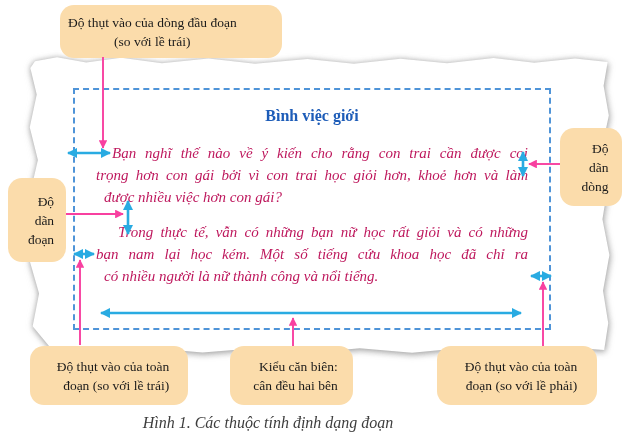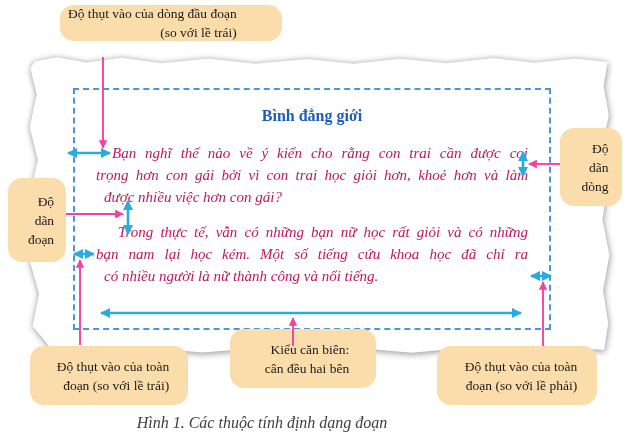--- a/index.html
+++ b/index.html
@@ -24,47 +24,47 @@
   .ln{height:22px;line-height:22px;text-align:justify;text-align-last:justify;white-space:normal;}
   .ln.last{text-align-last:left;margin-left:8px;}
   .p1 .ln.first{padding-left:16px;}
   .p2{margin-top:13px;}
   .p2 .ln.first{padding-left:22px;}
 
   
   .callout{position:absolute;background:#fbdcab;border-radius:14px;color:#1a1a1a;
     font-size:13.5px;line-height:19px;white-space:pre-line;box-sizing:border-box;
     display:flex;align-items:center;justify-content:center;text-align:right;padding-left:8px;}
-  .co-top{left:60px;top:5px;width:222px;height:36px;justify-content:flex-start;
-    text-align:right;}
+  .co-top{left:60px;top:5px;width:222px;height:53px;justify-content:flex-start;
+    text-align:center;}
   .co-left{left:8px;top:178px;width:58px;height:84px;}
   .co-right{left:560px;top:128px;width:62px;height:78px;}
   .co-bl{left:30px;top:346px;width:158px;height:59px;}
-  .co-bm{left:230px;top:329px;width:146px;height:59px;}
+  .co-bm{left:230px;top:346px;width:123px;height:59px;}
   .co-br{left:437px;top:346px;width:160px;height:59px;}
 
-  .caption{position:absolute;left:12px;top:414px;width:500px;text-align:center;
+  .caption{position:absolute;left:18px;top:414px;width:500px;text-align:center;
     font-style:italic;font-size:16px;color:#3d3d3d;}
 
   svg.arrows{position:absolute;left:0;top:0;pointer-events:none;}
   .cy{stroke:#29abe2;stroke-width:2.6px;}
   .pk{stroke:#f840a0;stroke-width:1.9px;}
 </style>
 </head>
 <body>
 
 <div class="stage">
 
   <div class="paper-wrap">
     <div class="paper"></div>
   </div>
 
   <div class="textbox"></div>
 
-  <div class="demo-title">Bình đẳng giới</div>
+  <div class="demo-title">Bình việc giới</div>
 
   <div class="bodytext">
     <div class="para p1">
       <div class="ln first">Bạn nghĩ thế nào về ý kiến cho rằng con trai cần được coi</div>
       <div class="ln">trọng hơn con gái bởi vì con trai học giỏi hơn, khoẻ hơn và làm</div>
       <div class="ln last">được nhiều việc hơn con gái?</div>
     </div>
     <div class="para p2">
       <div class="ln first">Trong thực tế, vẫn có những bạn nữ học rất giỏi và có những</div>
       <div class="ln">bạn nam lại học kém. Một số tiếng cứu khoa học đã chỉ ra</div>

